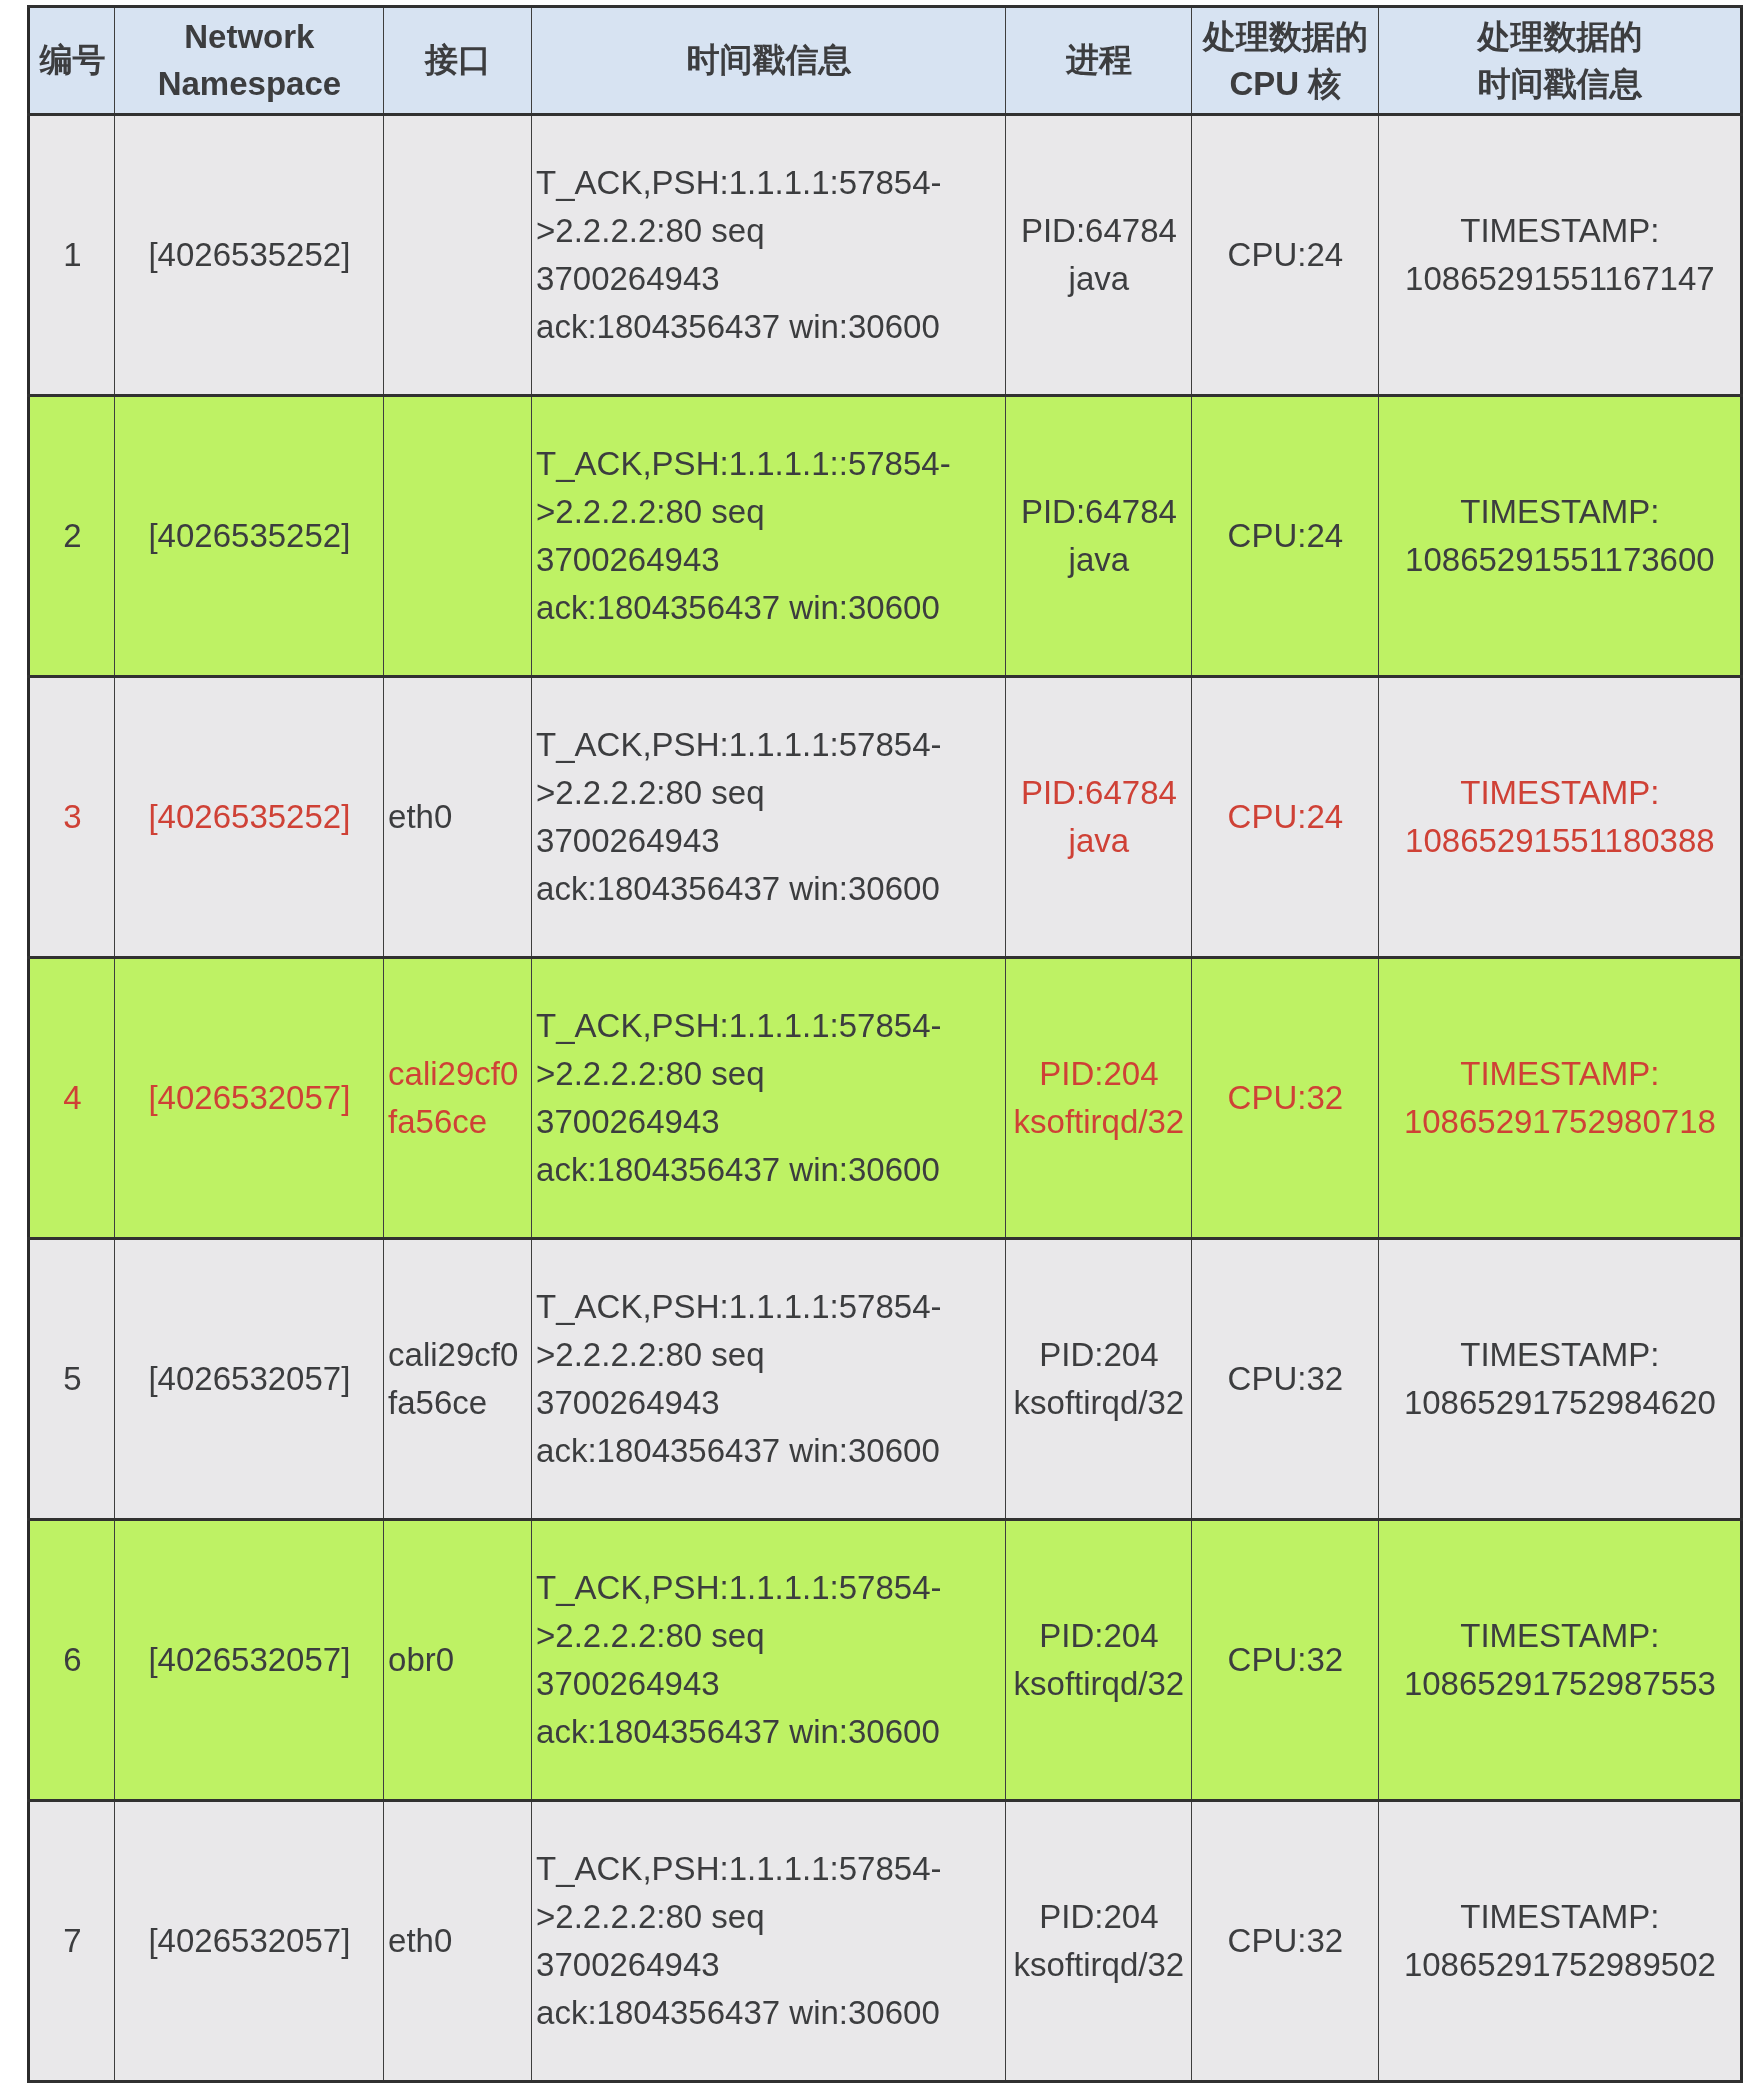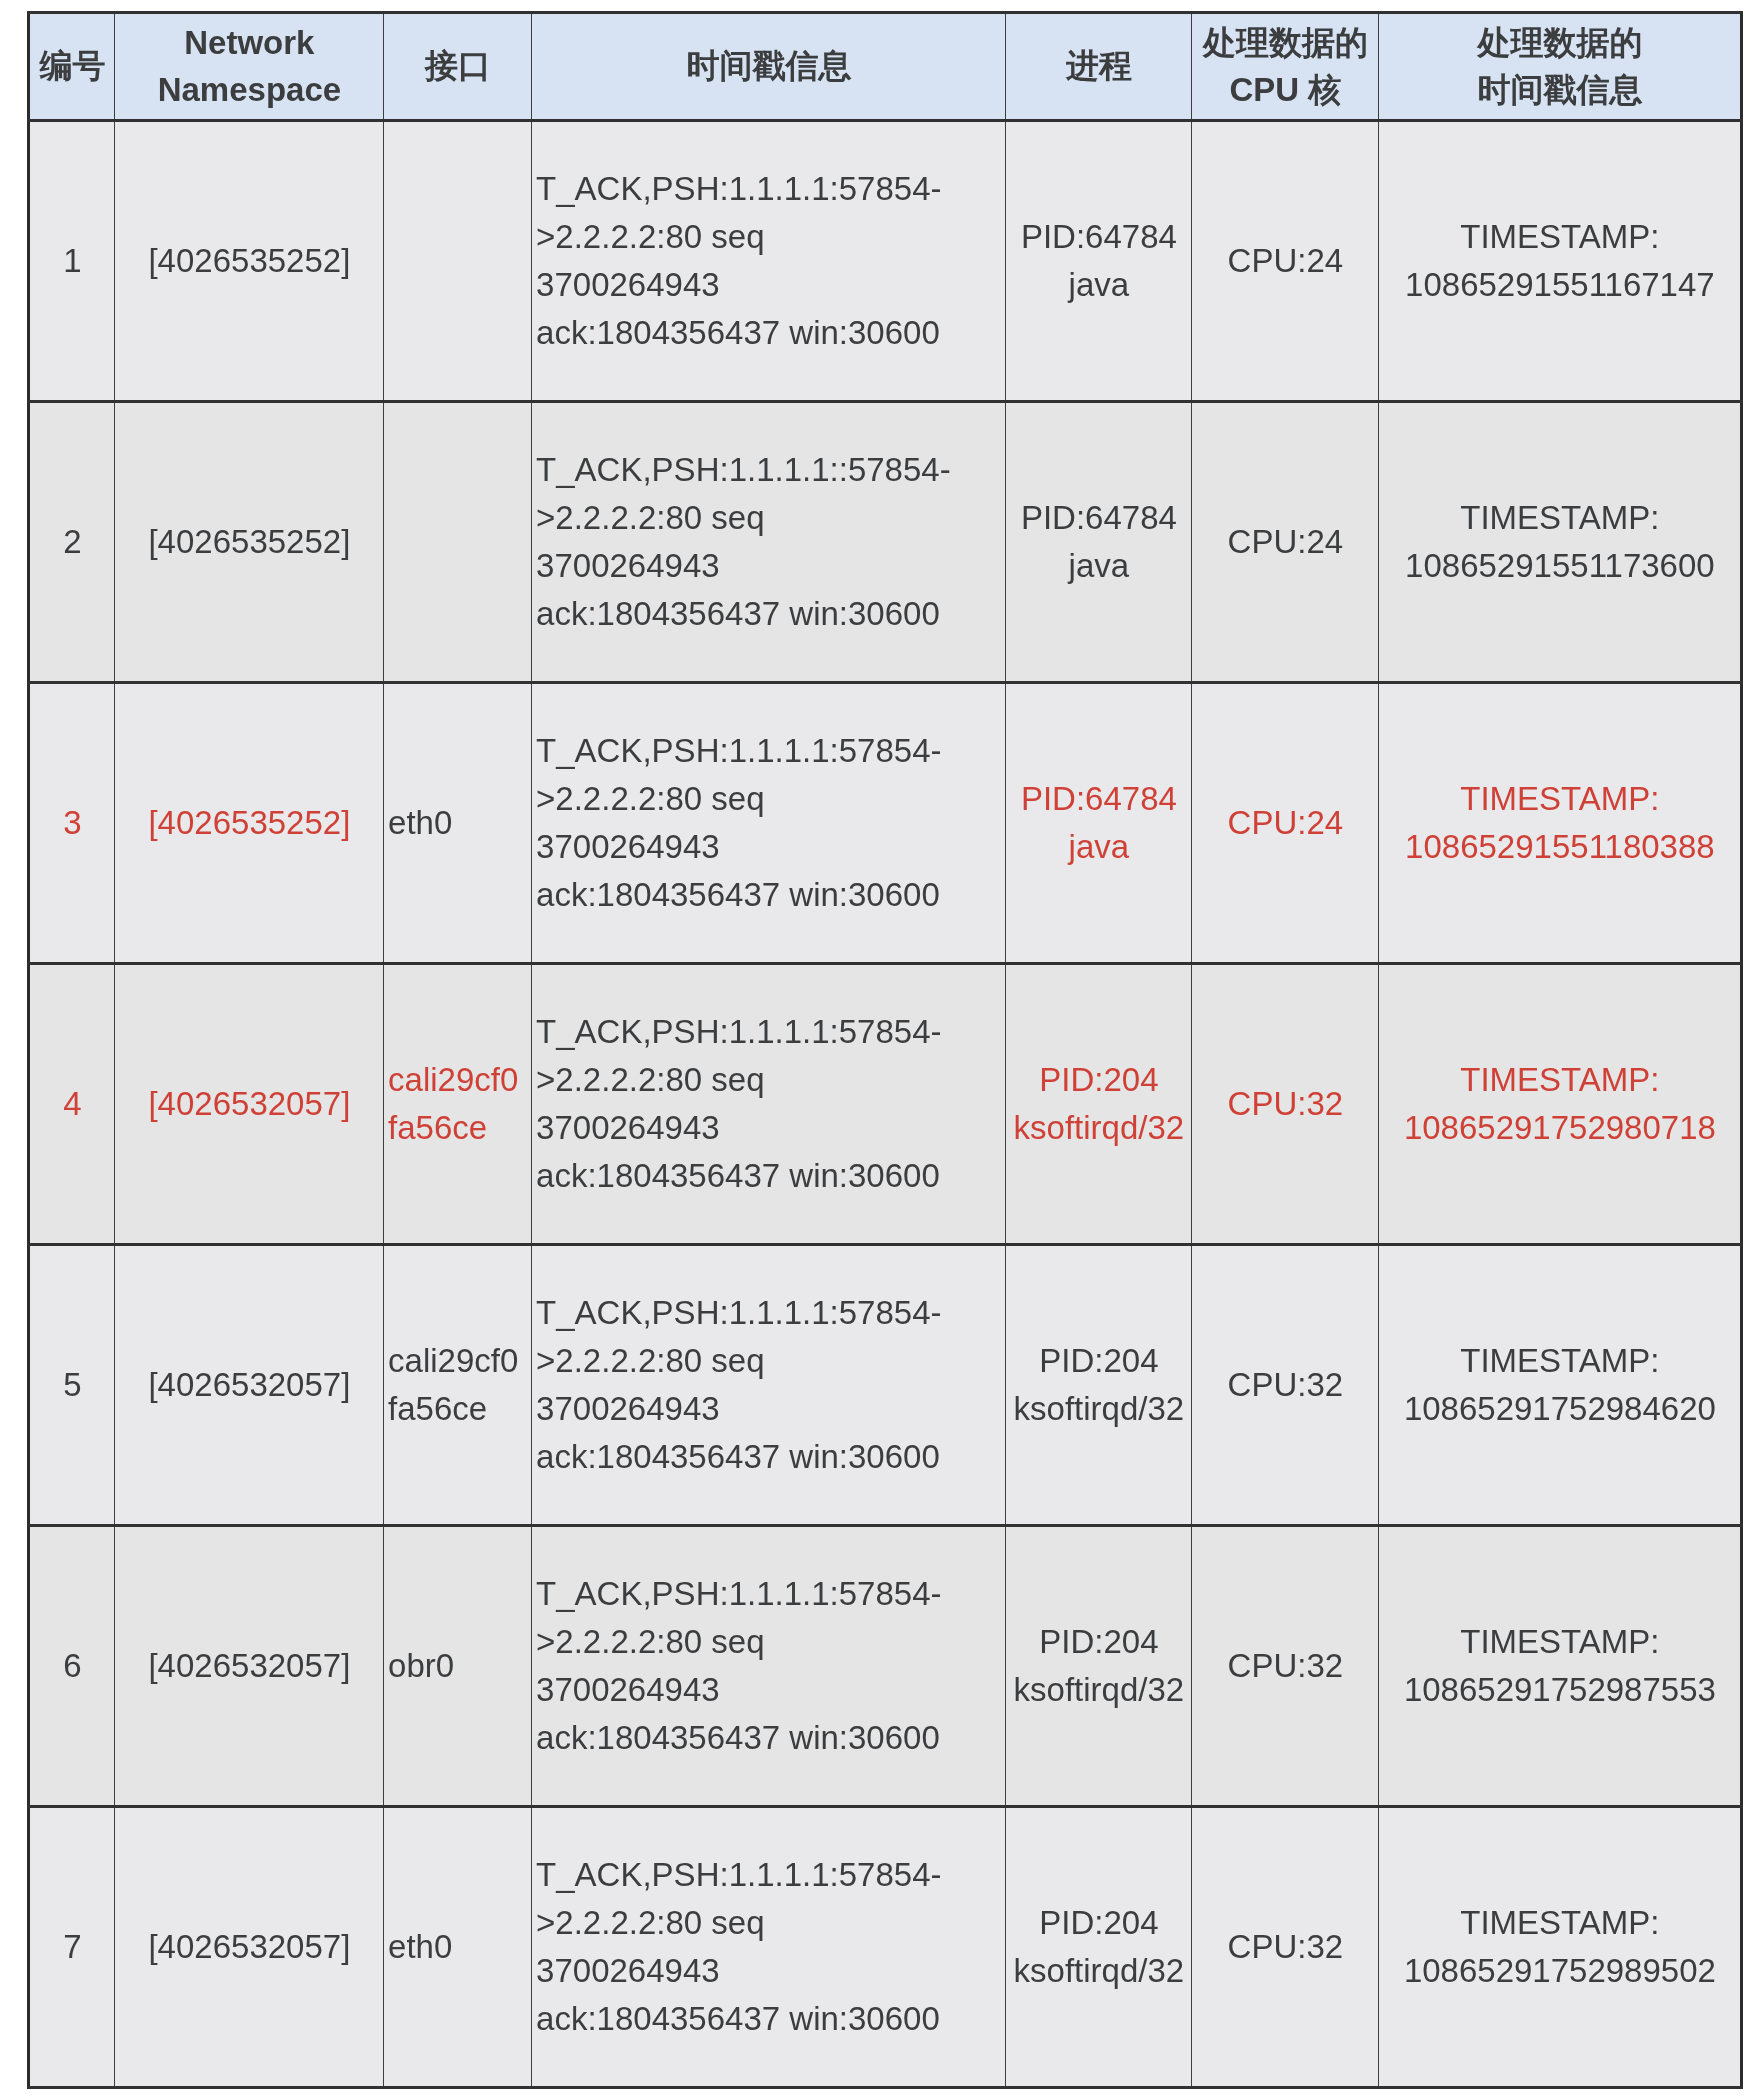--- a/index.html
+++ b/index.html
@@ -10,21 +10,21 @@
     --border:#333333;
   }
   *{box-sizing:border-box;}
   html,body{margin:0;padding:0;}
   body{
     width:1754px;height:2099px;background:#ffffff;position:relative;
     font-family:"Liberation Sans","DejaVu Sans",sans-serif;
     color:var(--text);
   }
   table.pkt{
-    position:absolute;left:27.4px;top:11px;
+    position:absolute;left:27.4px;top:5px;
     width:1716px;
     border-collapse:collapse;table-layout:fixed;
     border:3.7px solid #2b2b2b;
   }
   th,td{
     border-left:1.8px solid #3e3e3e;
     border-right:1.8px solid #3e3e3e;
     border-top:3.7px solid #313131;
     border-bottom:3.7px solid #313131;
     vertical-align:middle;
@@ -35,21 +35,21 @@
   tbody tr{height:281px;}
   th{
     background:var(--header-bg);
     font-size:33px;font-weight:600;
     text-align:center;white-space:pre-line;line-height:1.4;
     color:var(--text);
   }
   td{
     font-size:33px;font-weight:400;line-height:1.45;
     text-align:center;white-space:pre-line;
-    background:#e5e5e5;
+    background:#bef264;
   }
   tr.alt td{background:var(--row-alt-bg);}
   td.c-iface,td.c-packet{text-align:left;padding-left:3.7px;padding-right:19px;}
   td.red{color:var(--highlight);}
 </style>
 </head>
 <body>
 
 <table class="pkt">
   <colgroup>

